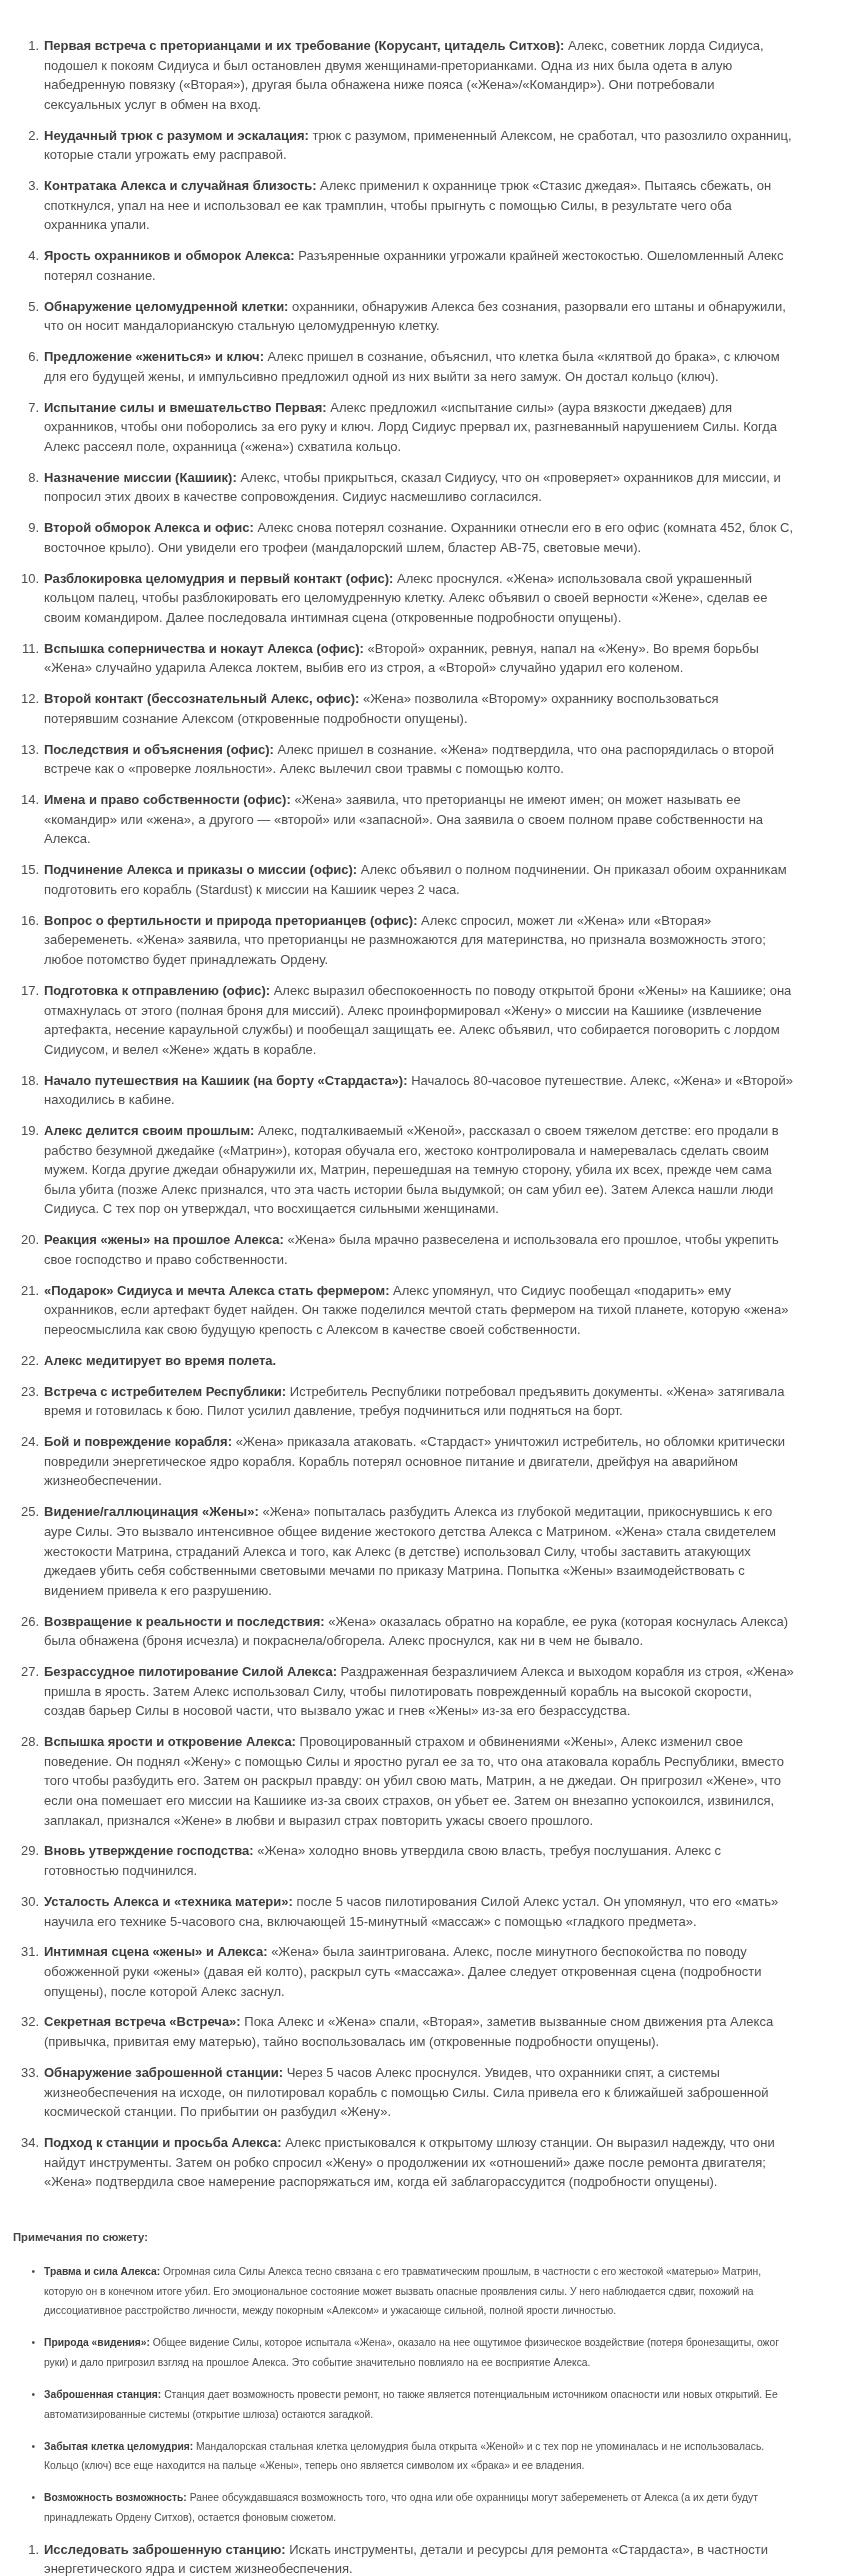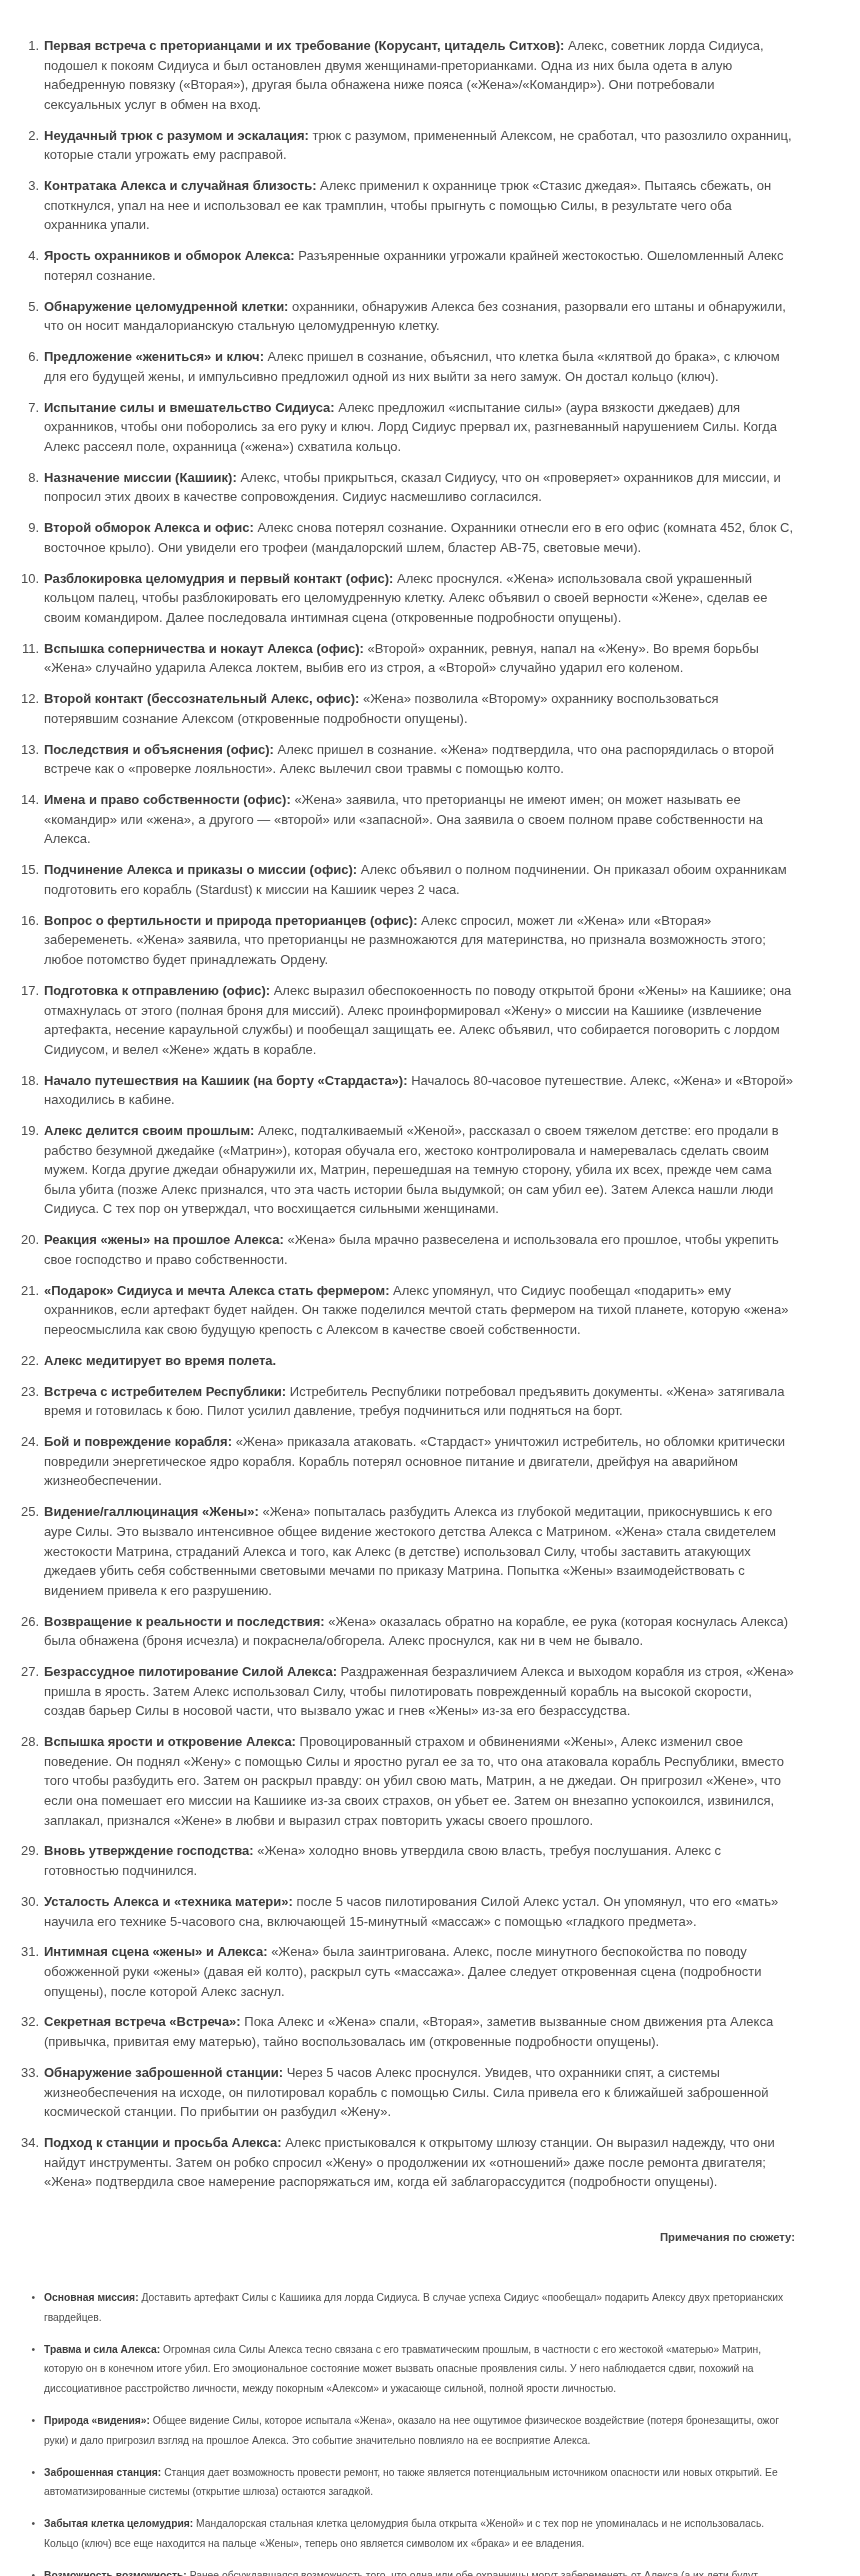--- a/index.html
+++ b/index.html
@@ -16,22 +16,21 @@
     font-weight: 700;
     color: #454545;
     margin: 46px 0 31px 0;
   }
   section:first-of-type h2.section-title { margin-top: 0; }
   h3.section-title {
     font-size: 11.3px;
     line-height: 14.4px;
     font-weight: 700;
     color: #454545;
-    margin: 38px 0 44px 0;
-    text-align: right;
+    margin: 38px 0 18px 0;
   }
   ol.num-list { list-style: none; margin: 0; padding: 0; counter-reset: item; }
   ol.num-list > li {
     position: relative;
     padding-left: 31px;
     margin: 0 0 11.3px 0;
     font-size: 13px;
     line-height: 19.6px;
     counter-increment: item;
   }
@@ -65,21 +64,21 @@
 <div class="page">
 
   <section>
     <ol class="num-list">
         <li><strong class="lead">Первая встреча с преторианцами и их требование (Корусант, цитадель Ситхов):</strong> <span>Алекс, советник лорда Сидиуса, подошел к покоям Сидиуса и был остановлен двумя женщинами-преторианками. Одна из них была одета в алую набедренную повязку («Вторая»), другая была обнажена ниже пояса («Жена»/«Командир»). Они потребовали сексуальных услуг в обмен на вход.</span></li>
         <li><strong class="lead">Неудачный трюк с разумом и эскалация:</strong> <span>трюк с разумом, примененный Алексом, не сработал, что разозлило охранниц, которые стали угрожать ему расправой.</span></li>
         <li><strong class="lead">Контратака Алекса и случайная близость:</strong> <span>Алекс применил к охраннице трюк «Стазис джедая». Пытаясь сбежать, он споткнулся, упал на нее и использовал ее как трамплин, чтобы прыгнуть с помощью Силы, в результате чего оба охранника упали.</span></li>
         <li><strong class="lead">Ярость охранников и обморок Алекса:</strong> <span>Разъяренные охранники угрожали крайней жестокостью. Ошеломленный Алекс потерял сознание.</span></li>
         <li><strong class="lead">Обнаружение целомудренной клетки:</strong> <span>охранники, обнаружив Алекса без сознания, разорвали его штаны и обнаружили, что он носит мандалорианскую стальную целомудренную клетку.</span></li>
         <li><strong class="lead">Предложение «жениться» и ключ:</strong> <span>Алекс пришел в сознание, объяснил, что клетка была «клятвой до брака», с ключом для его будущей жены, и импульсивно предложил одной из них выйти за него замуж. Он достал кольцо (ключ).</span></li>
-        <li><strong class="lead">Испытание силы и вмешательство Сидиуса:</strong> <span>Алекс предложил «испытание силы» (аура вязкости джедаев) для охранников, чтобы они поборолись за его руку и ключ. Лорд Сидиус прервал их, разгневанный нарушением Силы. Когда Алекс рассеял поле, охранница («жена») схватила кольцо.</span></li>
+        <li><strong class="lead">Испытание силы и вмешательство Первая:</strong> <span>Алекс предложил «испытание силы» (аура вязкости джедаев) для охранников, чтобы они поборолись за его руку и ключ. Лорд Сидиус прервал их, разгневанный нарушением Силы. Когда Алекс рассеял поле, охранница («жена») схватила кольцо.</span></li>
         <li><strong class="lead">Назначение миссии (Кашиик):</strong> <span>Алекс, чтобы прикрыться, сказал Сидиусу, что он «проверяет» охранников для миссии, и попросил этих двоих в качестве сопровождения. Сидиус насмешливо согласился.</span></li>
         <li><strong class="lead">Второй обморок Алекса и офис:</strong> <span>Алекс снова потерял сознание. Охранники отнесли его в его офис (комната 452, блок C, восточное крыло). Они увидели его трофеи (мандалорский шлем, бластер AB-75, световые мечи).</span></li>
         <li><strong class="lead">Разблокировка целомудрия и первый контакт (офис):</strong> <span>Алекс проснулся. «Жена» использовала свой украшенный кольцом палец, чтобы разблокировать его целомудренную клетку. Алекс объявил о своей верности «Жене», сделав ее своим командиром. Далее последовала интимная сцена (откровенные подробности опущены).</span></li>
         <li><strong class="lead">Вспышка соперничества и нокаут Алекса (офис):</strong> <span>«Второй» охранник, ревнуя, напал на «Жену». Во время борьбы «Жена» случайно ударила Алекса локтем, выбив его из строя, а «Второй» случайно ударил его коленом.</span></li>
         <li><strong class="lead">Второй контакт (бессознательный Алекс, офис):</strong> <span>«Жена» позволила «Второму» охраннику воспользоваться потерявшим сознание Алексом (откровенные подробности опущены).</span></li>
         <li><strong class="lead">Последствия и объяснения (офис):</strong> <span>Алекс пришел в сознание. «Жена» подтвердила, что она распорядилась о второй встрече как о «проверке лояльности». Алекс вылечил свои травмы с помощью колто.</span></li>
         <li><strong class="lead">Имена и право собственности (офис):</strong> <span>«Жена» заявила, что преторианцы не имеют имен; он может называть ее «командир» или «жена», а другого — «второй» или «запасной». Она заявила о своем полном праве собственности на Алекса.</span></li>
         <li><strong class="lead">Подчинение Алекса и приказы о миссии (офис):</strong> <span>Алекс объявил о полном подчинении. Он приказал обоим охранникам подготовить его корабль (Stardust) к миссии на Кашиик через 2 часа.</span></li>
         <li><strong class="lead">Вопрос о фертильности и природа преторианцев (офис):</strong> <span>Алекс спросил, может ли «Жена» или «Вторая» забеременеть. «Жена» заявила, что преторианцы не размножаются для материнства, но признала возможность этого; любое потомство будет принадлежать Ордену.</span></li>
         <li><strong class="lead">Подготовка к отправлению (офис):</strong> <span>Алекс выразил обеспокоенность по поводу открытой брони «Жены» на Кашиике; она отмахнулась от этого (полная броня для миссий). Алекс проинформировал «Жену» о миссии на Кашиике (извлечение артефакта, несение караульной службы) и пообещал защищать ее. Алекс объявил, что собирается поговорить с лордом Сидиусом, и велел «Жене» ждать в корабле.</span></li>
@@ -99,21 +98,20 @@
         <li><strong class="lead">Интимная сцена «жены» и Алекса:</strong> <span>«Жена» была заинтригована. Алекс, после минутного беспокойства по поводу обожженной руки «жены» (давая ей колто), раскрыл суть «массажа». Далее следует откровенная сцена (подробности опущены), после которой Алекс заснул.</span></li>
         <li><strong class="lead">Секретная встреча «Встреча»:</strong> <span>Пока Алекс и «Жена» спали, «Вторая», заметив вызванные сном движения рта Алекса (привычка, привитая ему матерью), тайно воспользовалась им (откровенные подробности опущены).</span></li>
         <li><strong class="lead">Обнаружение заброшенной станции:</strong> <span>Через 5 часов Алекс проснулся. Увидев, что охранники спят, а системы жизнеобеспечения на исходе, он пилотировал корабль с помощью Силы. Сила привела его к ближайшей заброшенной космической станции. По прибытии он разбудил «Жену».</span></li>
         <li><strong class="lead">Подход к станции и просьба Алекса:</strong> <span>Алекс пристыковался к открытому шлюзу станции. Он выразил надежду, что они найдут инструменты. Затем он робко спросил «Жену» о продолжении их «отношений» даже после ремонта двигателя; «Жена» подтвердила свое намерение распоряжаться им, когда ей заблагорассудится (подробности опущены).</span></li>
       </ol>
   </section>
 
   <section>
     <h3 class="section-title">Примечания по сюжету:</h3>
     <ul class="bullet-list">
-        <li><strong class="lead">Основная миссия:</strong> <span>Доставить артефакт Силы с Кашиика для лорда Сидиуса. В случае успеха Сидиус «пообещал» подарить Алексу двух преторианских гвардейцев.</span></li>
         <li><strong class="lead">Травма и сила Алекса:</strong> <span>Огромная сила Силы Алекса тесно связана с его травматическим прошлым, в частности с его жестокой «матерью» Матрин, которую он в конечном итоге убил. Его эмоциональное состояние может вызвать опасные проявления силы. У него наблюдается сдвиг, похожий на диссоциативное расстройство личности, между покорным «Алексом» и ужасающе сильной, полной ярости личностью.</span></li>
         <li><strong class="lead">Природа «видения»:</strong> <span>Общее видение Силы, которое испытала «Жена», оказало на нее ощутимое физическое воздействие (потеря бронезащиты, ожог руки) и дало пригрозил взгляд на прошлое Алекса. Это событие значительно повлияло на ее восприятие Алекса.</span></li>
         <li><strong class="lead">Заброшенная станция:</strong> <span>Станция дает возможность провести ремонт, но также является потенциальным источником опасности или новых открытий. Ее автоматизированные системы (открытие шлюза) остаются загадкой.</span></li>
         <li><strong class="lead">Забытая клетка целомудрия:</strong> <span>Мандалорская стальная клетка целомудрия была открыта «Женой» и с тех пор не упоминалась и не использовалась. Кольцо (ключ) все еще находится на пальце «Жены», теперь оно является символом их «брака» и ее владения.</span></li>
         <li><strong class="lead">Возможность возможность:</strong> <span>Ранее обсуждавшаяся возможность того, что одна или обе охранницы могут забеременеть от Алекса (а их дети будут принадлежать Ордену Ситхов), остается фоновым сюжетом.</span></li>
       </ul>
   </section>
 
   <section>
     <ol class="num-list">

